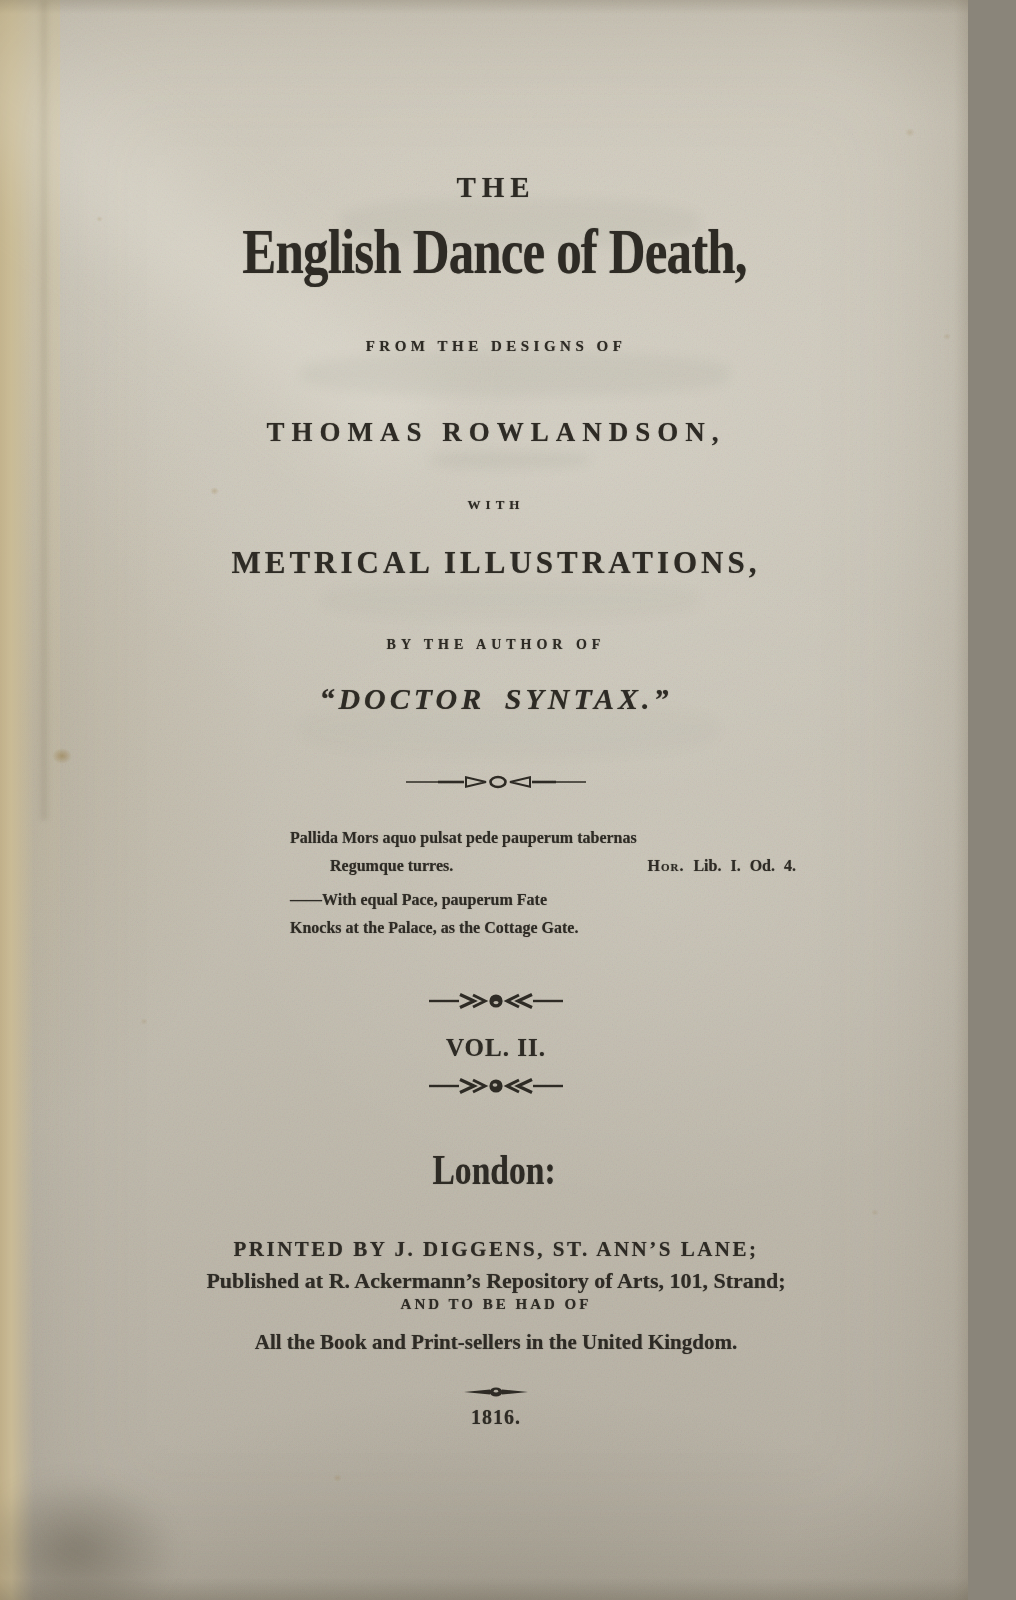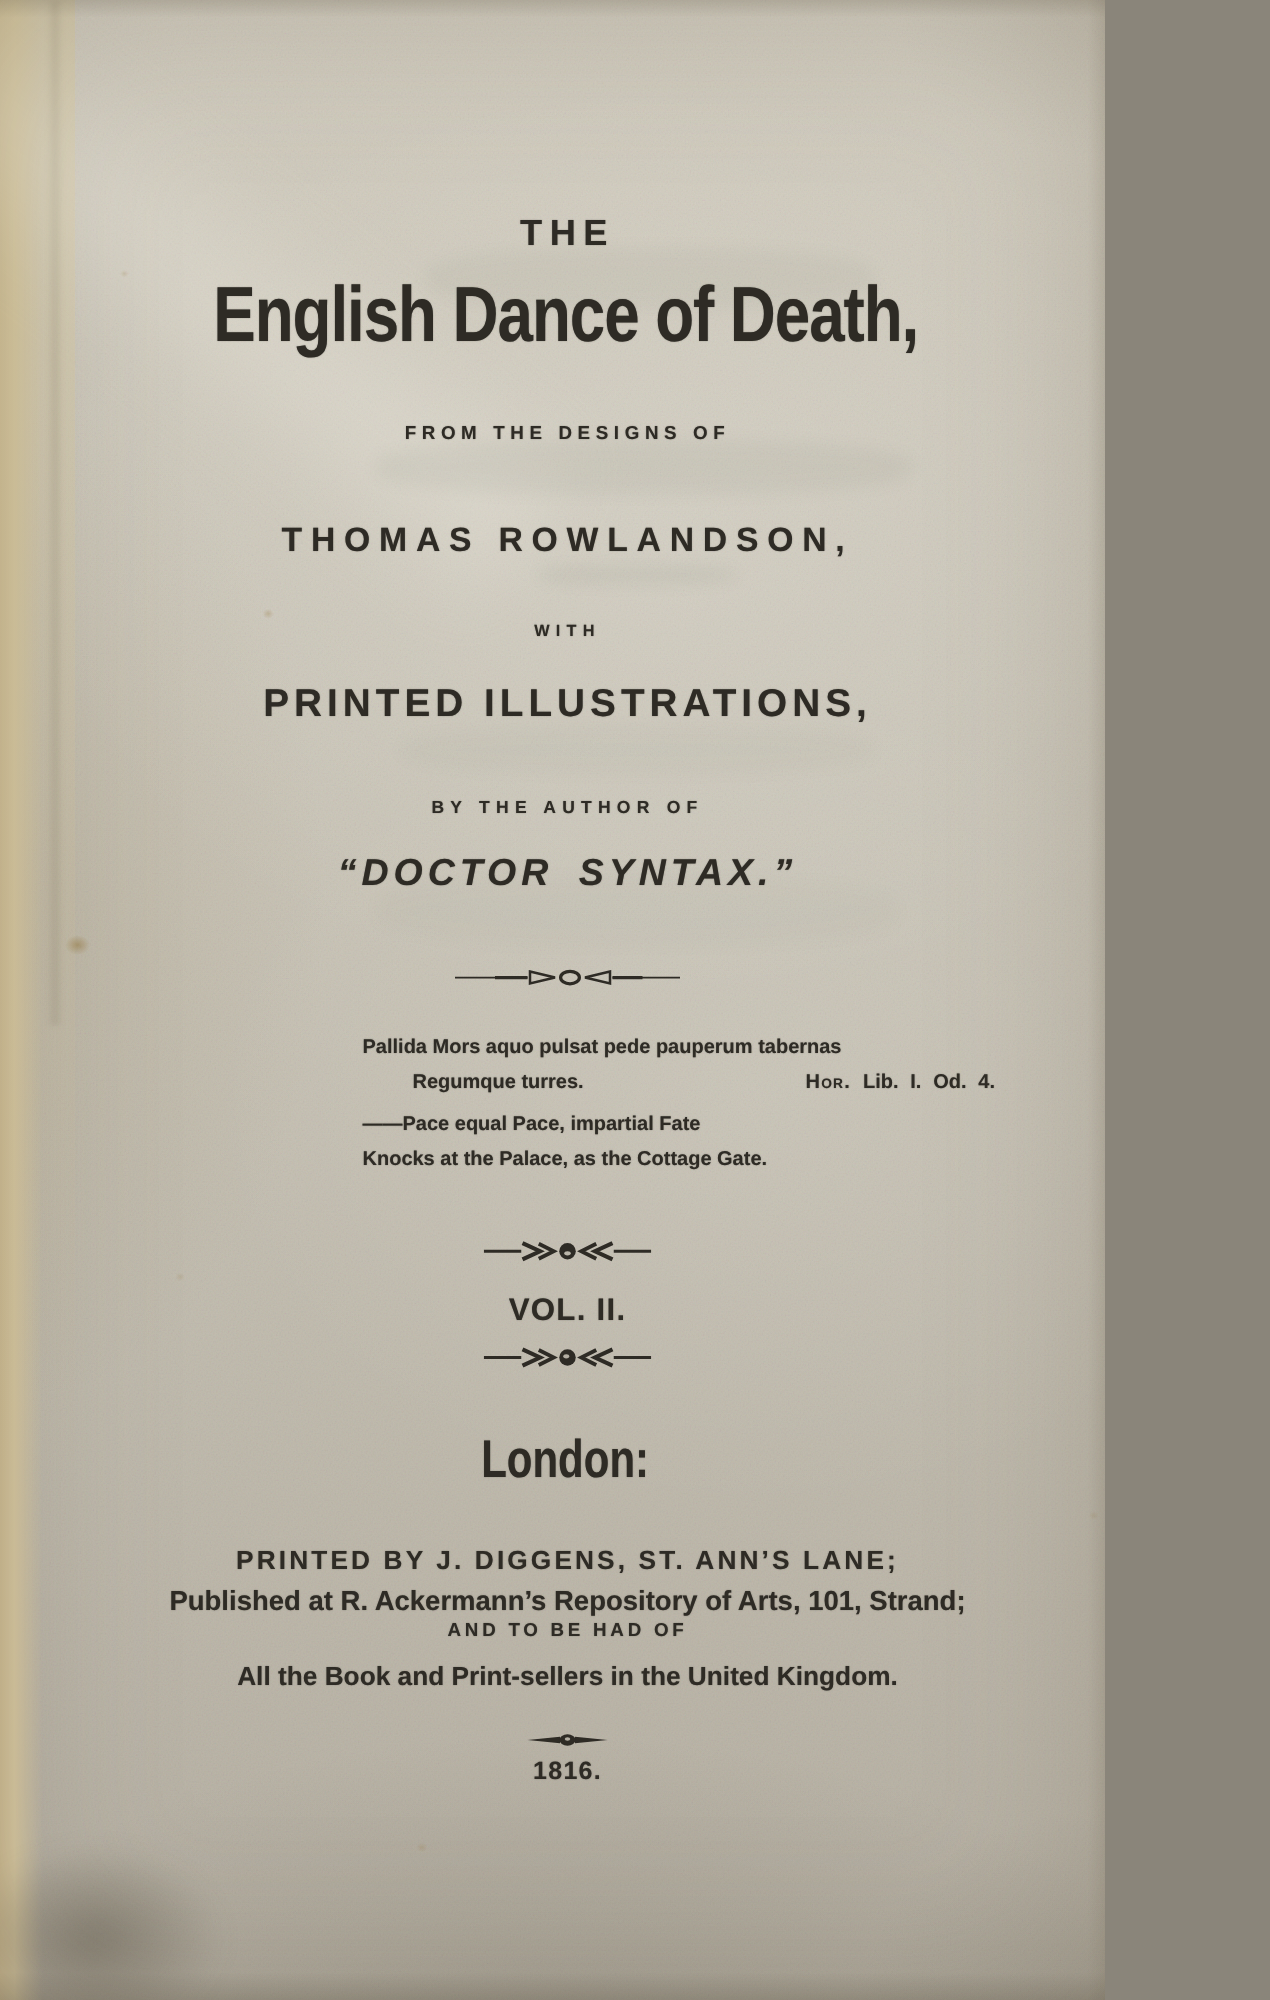--- a/index.html
+++ b/index.html
@@ -1,18 +1,18 @@
 <!DOCTYPE html>
 <html style="--paper: #cac5b8; --paper-light: #d4cfc2; --paper-dark: #b7b1a4; --page-edge: #d6c7a0; --ink: #2e2b25; --stain: #967940;"><head>
 <meta charset="utf-8">
 <style>
   html,body{margin:0;padding:0;background:#8a857a;}
   .page{
-    position:relative;width:884px;height:1600px;overflow:hidden;
-    font-family:Liberation Sans, sans-serif;
+    position:relative;width:968px;height:1600px;overflow:hidden;
+    font-family:Liberation Serif, serif;
     background:
       radial-gradient(720px 520px at 60% 27%, rgba(255,255,250,.16), rgba(255,255,250,0) 72%),
       radial-gradient(640px 480px at 68% 55%, rgba(255,255,248,.10), rgba(255,255,248,0) 70%),
       radial-gradient(340px 560px at 2% 45%, rgba(130,108,62,.12), rgba(130,108,62,0) 72%),
       radial-gradient(700px 340px at 50% 102%, rgba(86,80,66,.16), rgba(86,80,66,0) 72%),
       radial-gradient(280px 220px at 100% 100%, rgba(96,90,76,.14), rgba(96,90,76,0) 70%),
       radial-gradient(230px 180px at 99% 0%, rgba(110,100,78,.10), rgba(110,100,78,0) 70%),
       linear-gradient(180deg, var(--paper-light,#d2cdc0) 0%, var(--paper,#cac5b8) 45%, var(--paper-dark,#b9b3a6) 100%);
   }
   .layer{position:absolute;pointer-events:none;}
@@ -104,21 +104,21 @@
   <div class="stain" style="left:140px;top:1018px;width:8px;height:7px;background:radial-gradient(closest-side, rgba(150,121,64,.18), rgba(150,121,64,0));"></div>
   <div class="stain" style="left:96px;top:216px;width:7px;height:6px;background:radial-gradient(closest-side, rgba(150,121,64,.20), rgba(150,121,64,0));"></div>
 
   <main class="content">
 
     <div class="line l-the">THE</div>
     <div class="line l-title blackletter">English Dance of Death,</div>
     <div class="line l-from">FROM THE DESIGNS OF</div>
     <div class="line l-author">THOMAS ROWLANDSON,</div>
     <div class="line l-with">WITH</div>
-    <div class="line l-metrical">PRINTED ILLUSTRATIONS,</div>
+    <div class="line l-metrical">METRICAL ILLUSTRATIONS,</div>
     <div class="line l-syntax">“DOCTOR SYNTAX.”</div>
     <div class="line l-by">BY THE AUTHOR OF</div>
 
     <div class="orn orn-1">
       <svg width="180" height="16" viewBox="0 0 180 16">
         <g stroke="currentColor" fill="none">
           <path d="M0,8 H58" stroke-width="1.4"></path>
           <path d="M32,8 H58" stroke-width="2.6"></path>
           <path d="M60,3.2 L80,8 L60,12.8 Z" stroke-width="2"></path>
           <ellipse cx="92" cy="8" rx="7.5" ry="5" stroke-width="2.6"></ellipse>
@@ -132,21 +132,21 @@
     <div class="epigraph">
       <div>Pallida Mors aquo pulsat pede pauperum tabernas</div>
       <div class="epi-row">
         <span class="epi-indent">Regumque turres.</span>
         <span class="cite">
           <span class="sc">Hor.</span>
           <span>Lib. I. Od. 4.</span>
         </span>
       </div>
       <div class="epi-english">
-        <div>——Pace equal Pace, impartial Fate</div>
+        <div>——With equal Pace, pauperum Fate</div>
         <div>Knocks at the Palace, as the Cottage Gate.</div>
       </div>
     </div>
 
     <div class="orn orn-2">
       <svg width="134" height="18" viewBox="0 0 134 18">
         <g stroke="currentColor" fill="none">
           <path d="M0,9 H30" stroke-width="2.4"></path>
           <polyline points="31,2.5 45,9 31,15.5" stroke-width="3.3"></polyline>
           <polyline points="44,3 56,9 44,15" stroke-width="3"></polyline>

